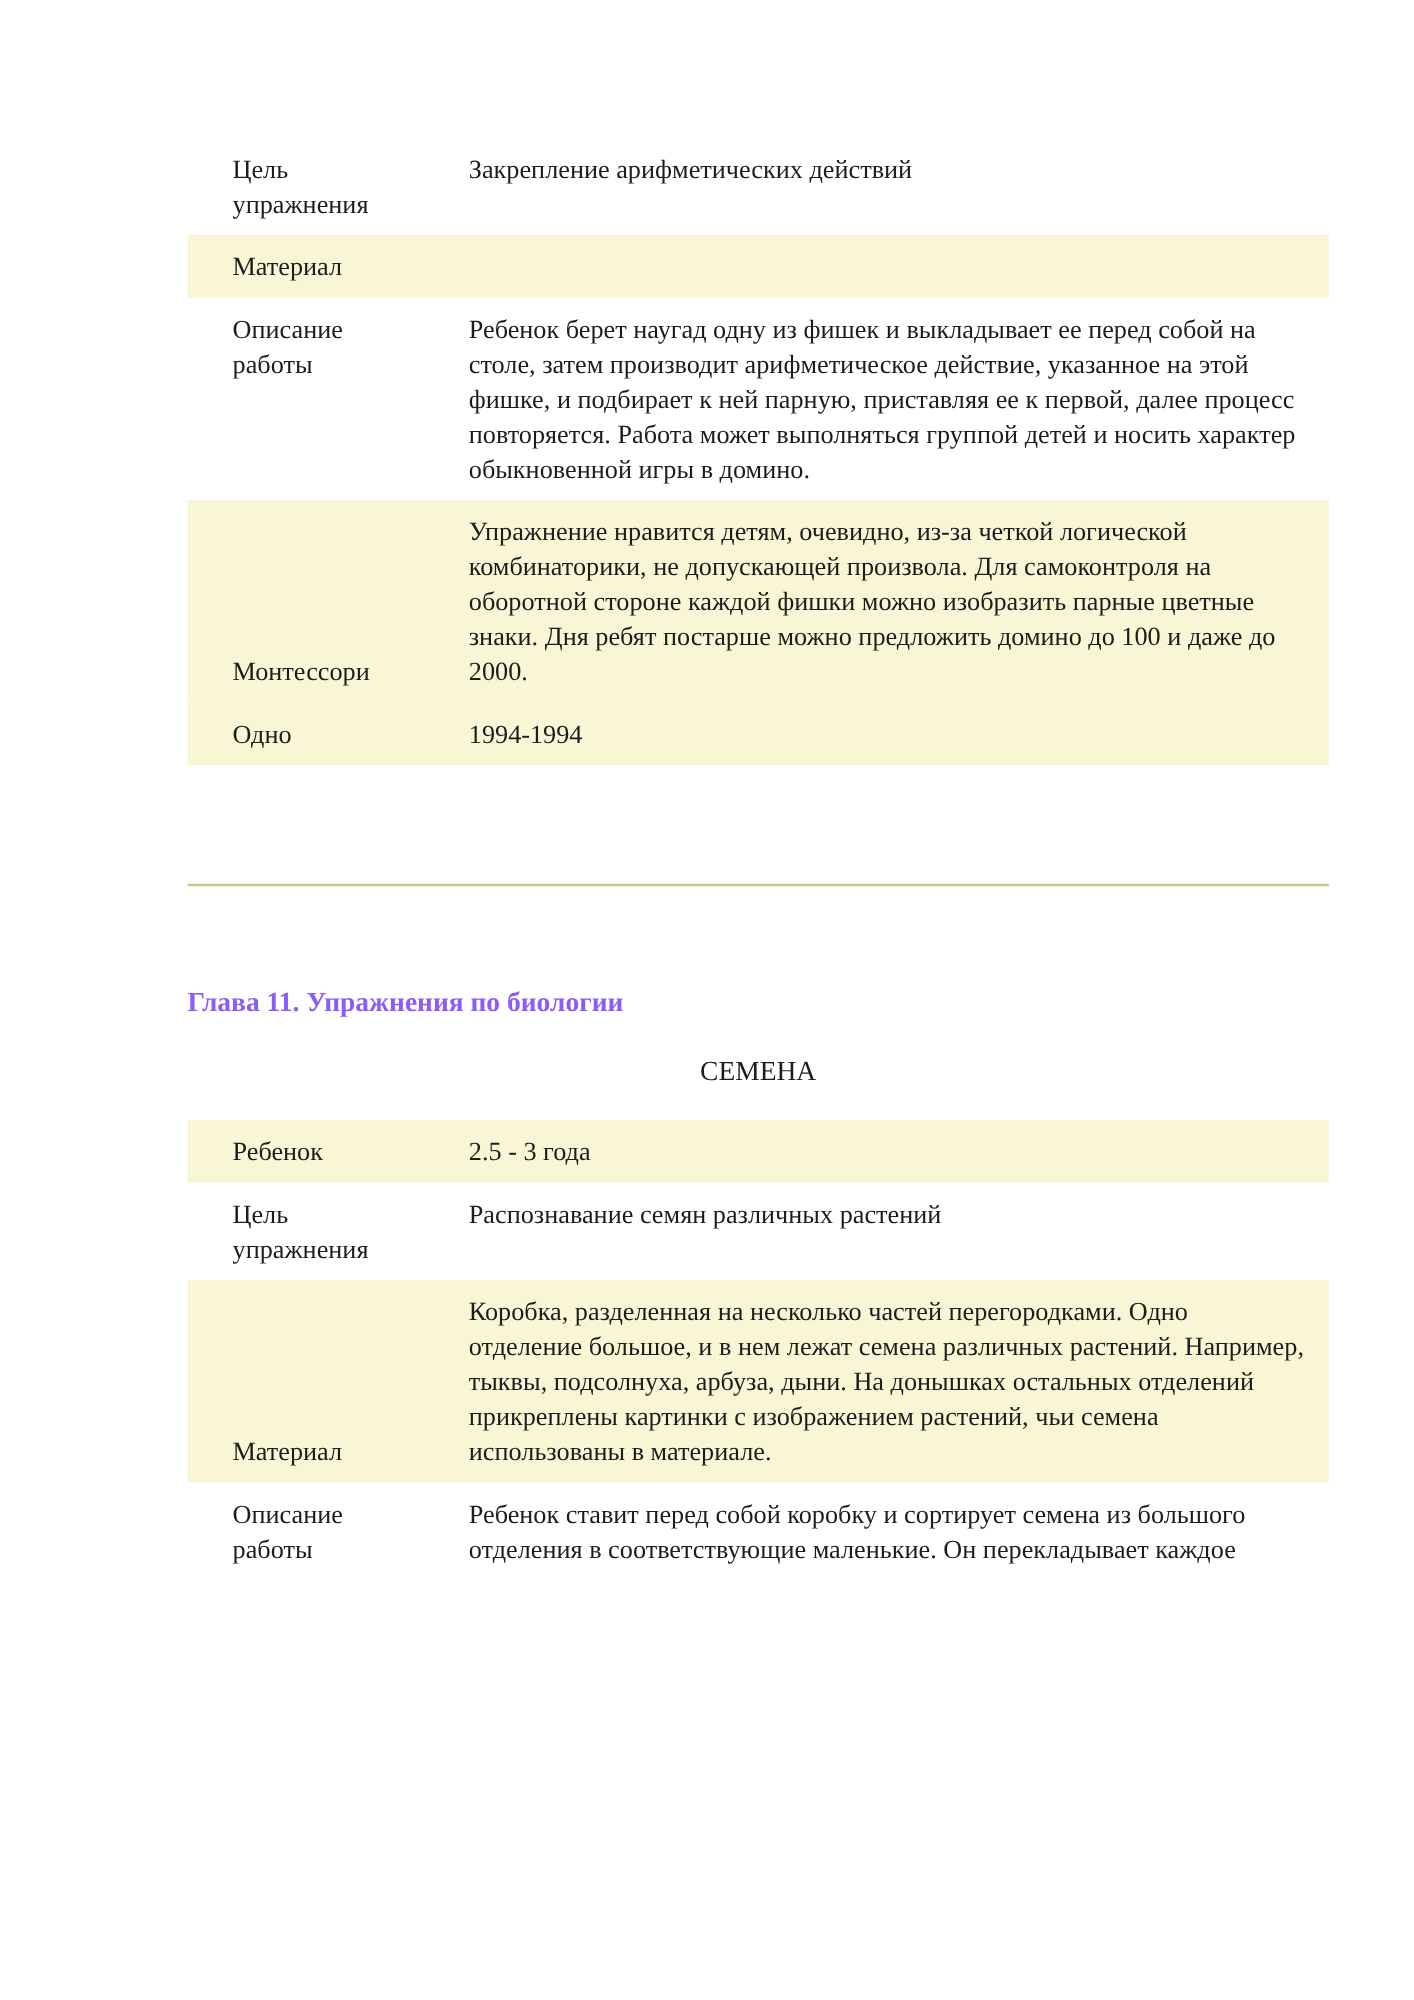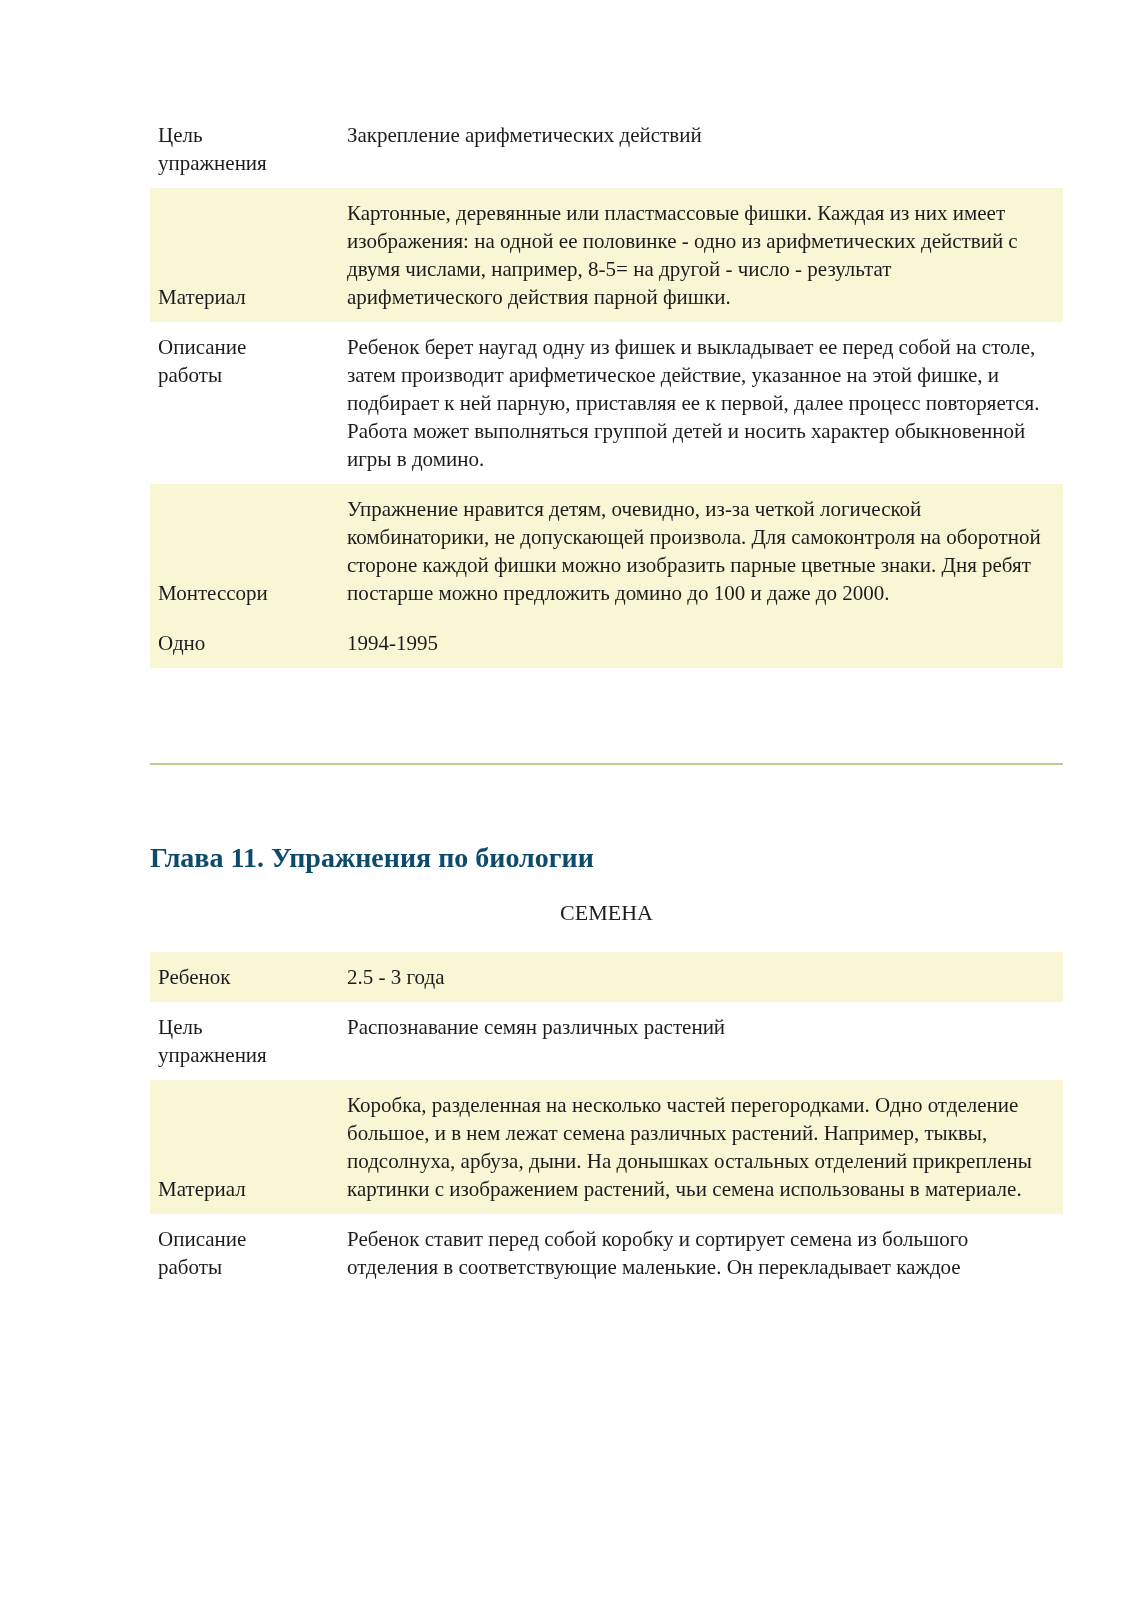--- a/index.html
+++ b/index.html
@@ -32,36 +32,37 @@
   }
   .row.hl {
     background: var(--row-highlight, #f8f6d5);
     align-items: flex-end;
   }
   .cell-label {
     width: 197px;
     flex-shrink: 0;
     box-sizing: border-box;
     padding: 0 39px 0 8px;
+    margin-left: 28px;
   }
   .cell-value {
     flex: 1;
     padding-right: 18px;
   }
   .divider {
     border: none;
     border-top: 2px solid var(--divider-color, #c6c88e);
     margin: 95px 0 0 0;
   }
   .chapter {
     margin: 76px 0 0 0;
-    font-size: 28px;
+    font-size: 22px;
     line-height: 34px;
     font-weight: bold;
-    color: #0c4a6e;
+    color: #8b5cf6;
   }
   .section-title {
     margin-top: 24px;
     text-align: center;
     font-size: 22px;
     line-height: 28px;
   }
   .table-2 {
     margin-top: 25px;
   }
@@ -71,33 +72,32 @@
 
 <div class="content">
 
   <div class="ex-table">
     <div class="row">
       <div class="cell-label">Цель упражнения</div>
       <div class="cell-value">Закрепление арифметических действий</div>
     </div>
     <div class="row hl">
       <div class="cell-label">Материал</div>
-      <div class="cell-value">Картонные, деревянные или пластмассовые фишки. Каждая из них имеет изображения: на одной ее половинке - одно из арифметических действий с двумя числами, например, 8-5= на другой - число - результат арифметического действия парной фишки.</div>
     </div>
     <div class="row">
       <div class="cell-label">Описание работы</div>
       <div class="cell-value">Ребенок берет наугад одну из фишек и выкладывает ее перед собой на столе, затем производит арифметическое действие, указанное на этой фишке, и подбирает к ней парную, приставляя ее к первой, далее процесс повторяется. Работа может выполняться группой детей и носить характер обыкновенной игры в домино.</div>
     </div>
     <div class="row hl">
       <div class="cell-label">Монтессори</div>
       <div class="cell-value">Упражнение нравится детям, очевидно, из-за четкой логической комбинаторики, не допускающей произвола. Для самоконтроля на оборотной стороне каждой фишки можно изобразить парные цветные знаки. Дня ребят постарше можно предложить домино до 100 и даже до 2000.</div>
     </div>
     <div class="row hl">
       <div class="cell-label">Одно</div>
-      <div class="cell-value">1994-1995</div>
+      <div class="cell-value">1994-1994</div>
     </div>
   </div>
 
   <hr class="divider">
 
   <h1 class="chapter">Глава 11. Упражнения по биологии</h1>
 
   <div class="section-title">СЕМЕНА</div>
 
   <div class="ex-table table-2">

